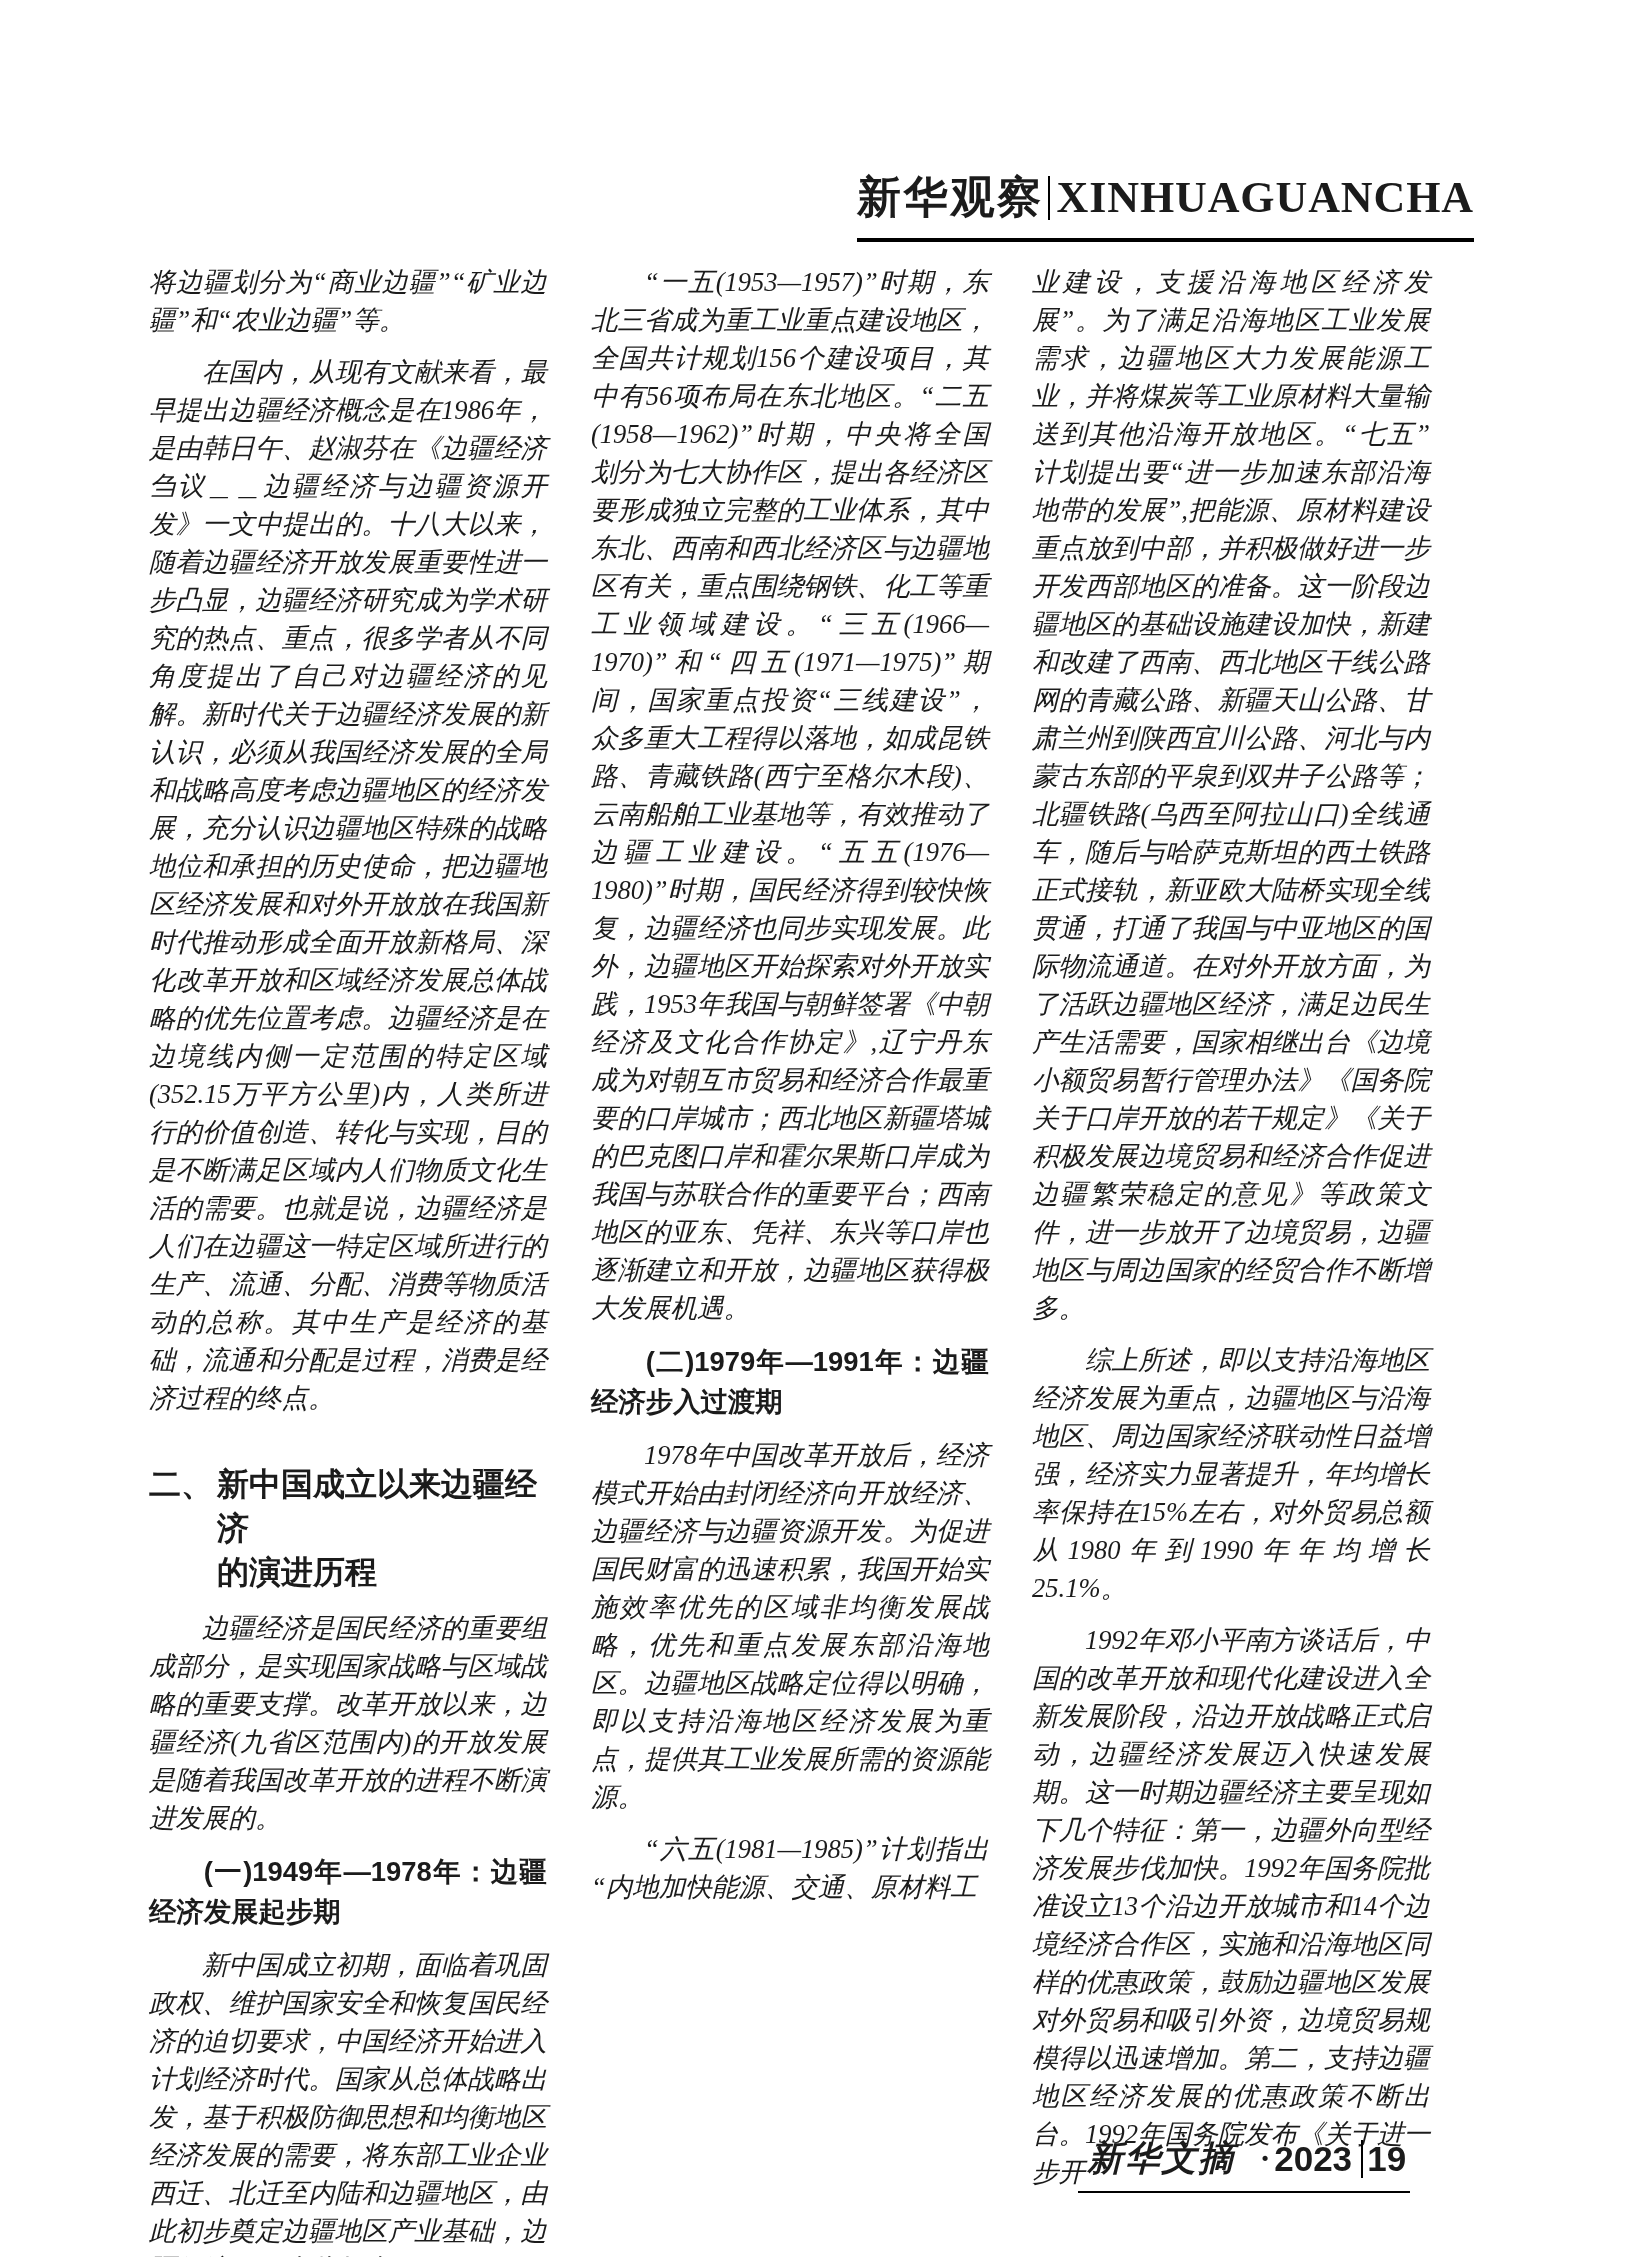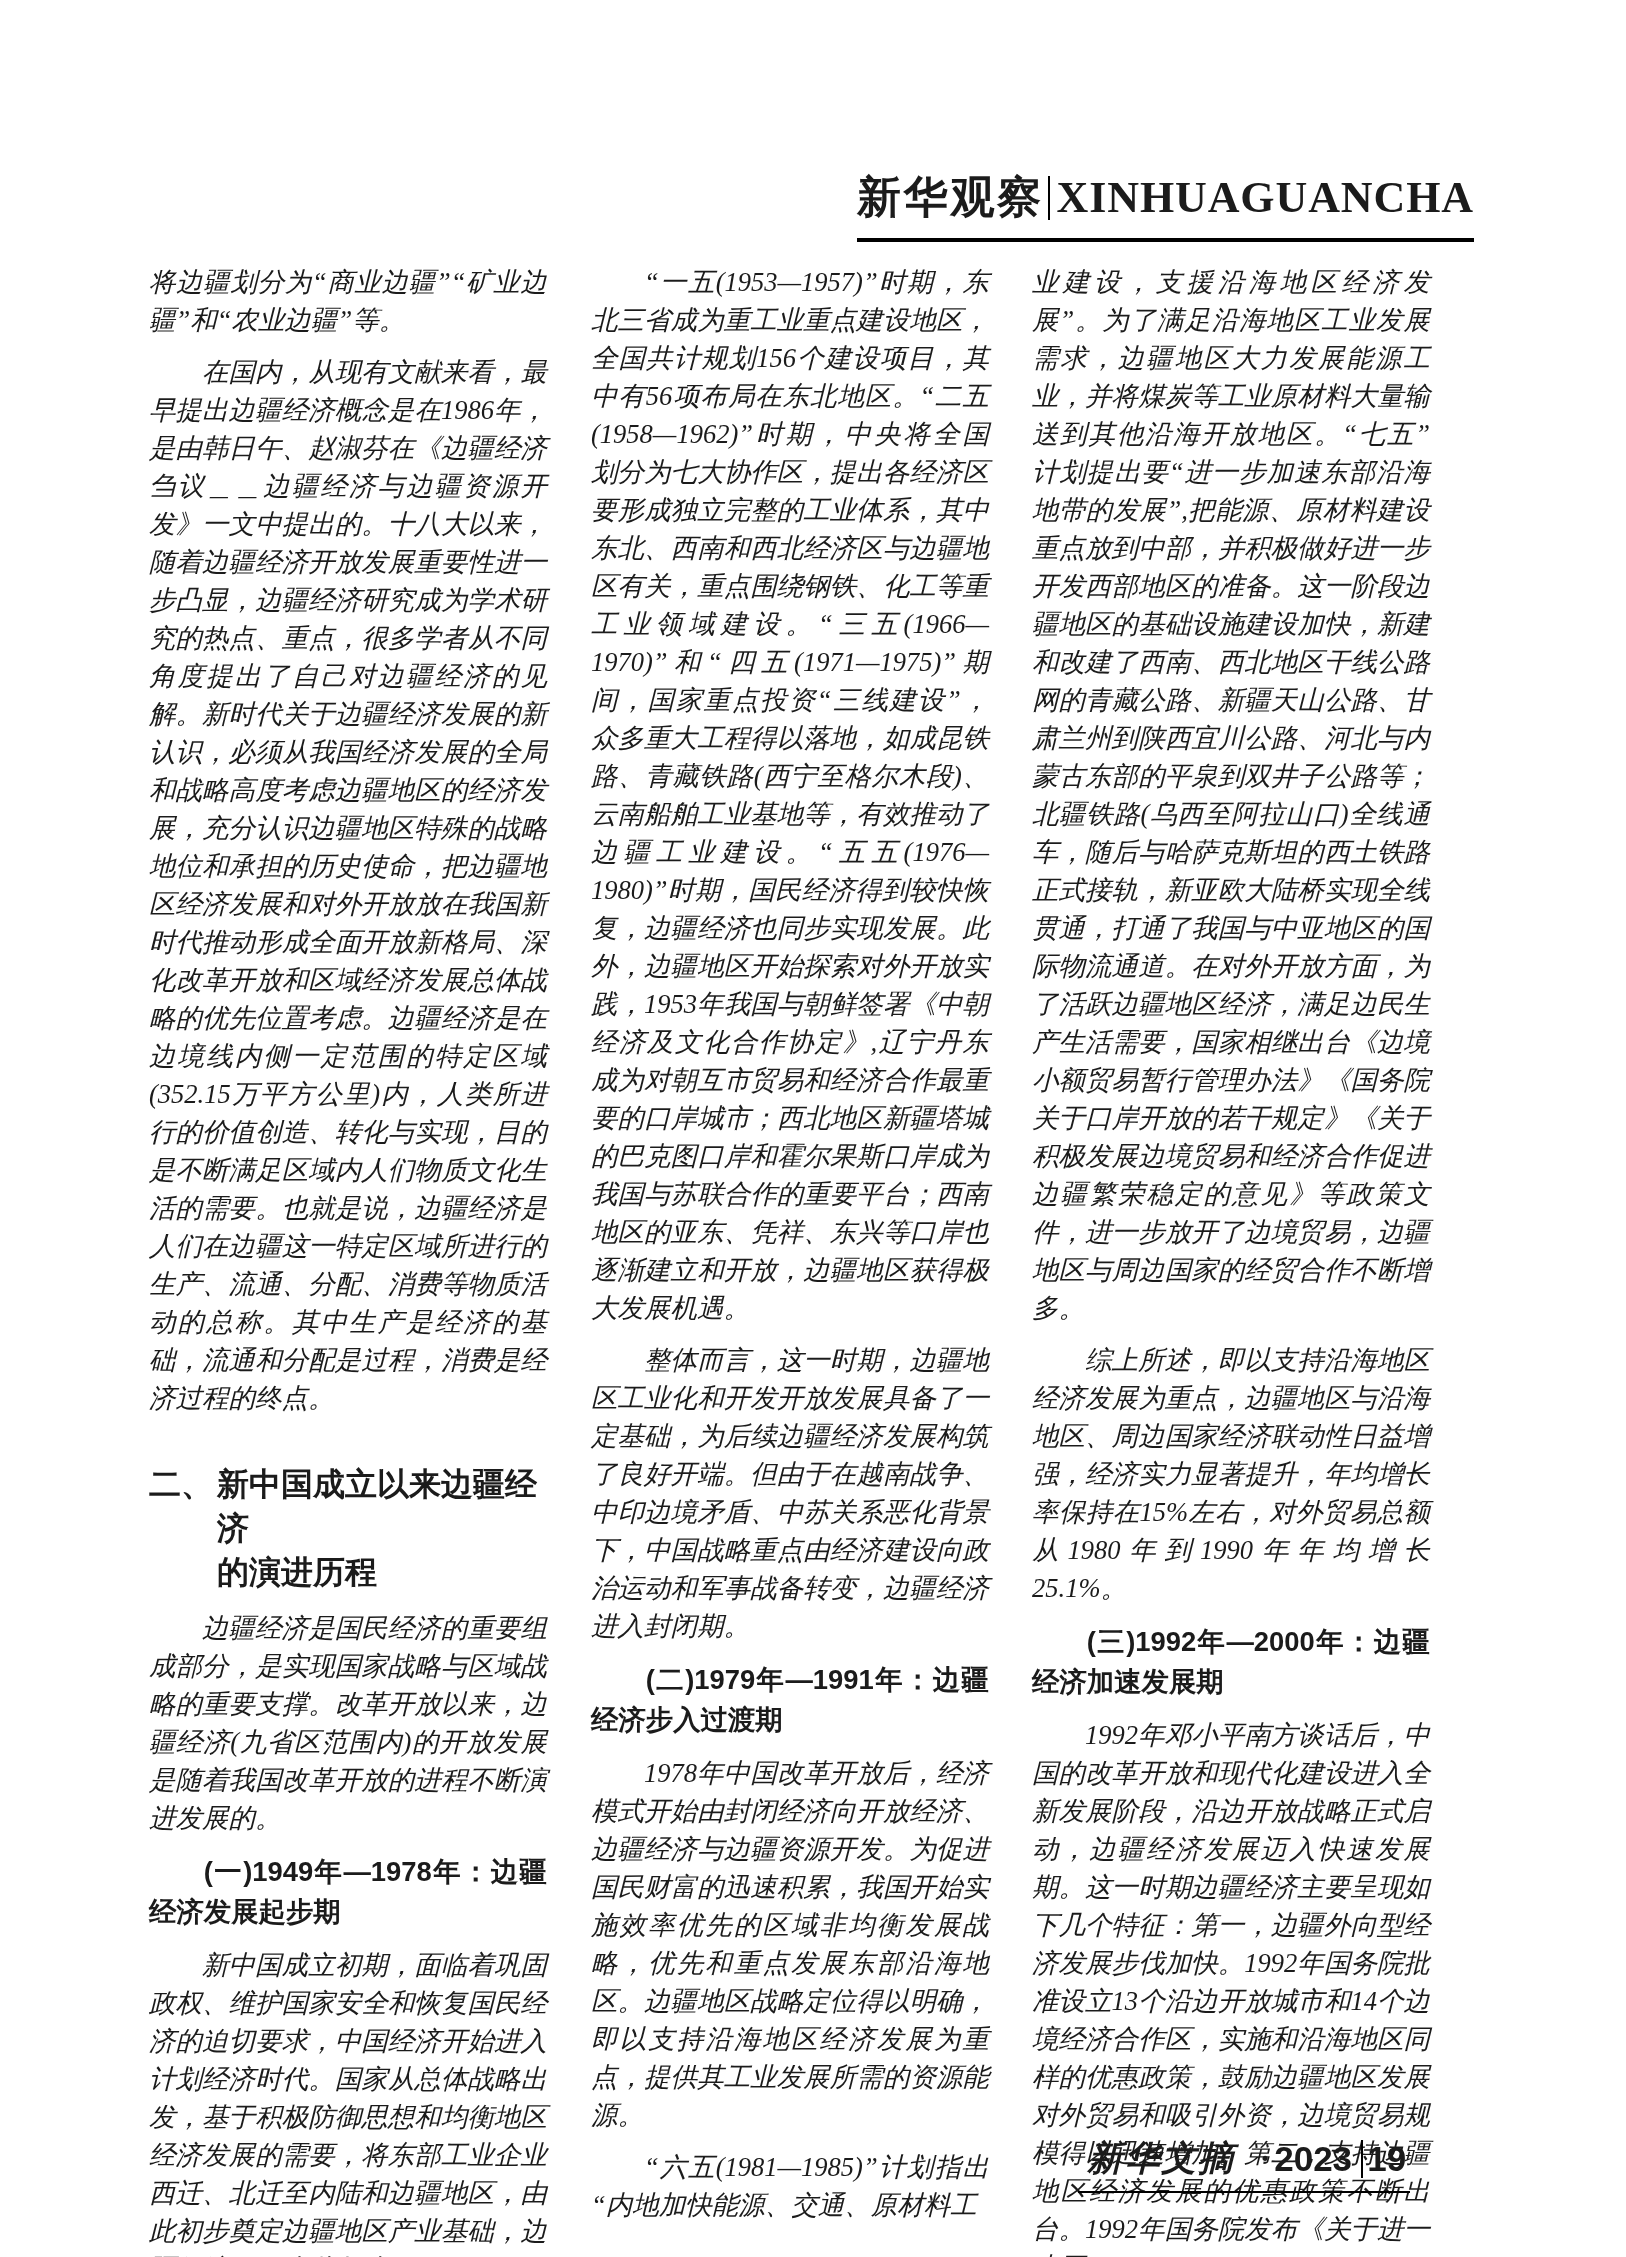--- a/index.html
+++ b/index.html
@@ -115,30 +115,28 @@
       <span class="h2text">新中国成立以来边疆经济
 的演进历程</span>
     </div>
     <p>边疆经济是国民经济的重要组成部分，是实现国家战略与区域战略的重要支撑。改革开放以来，边疆经济(九省区范围内)的开放发展是随着我国改革开放的进程不断演进发展的。</p>
     <div class="sec-h3">(一)1949年—1978年：边疆经济发展起步期</div>
     <p>新中国成立初期，面临着巩固政权、维护国家安全和恢复国民经济的迫切要求，中国经济开始进入计划经济时代。国家从总体战略出发，基于积极防御思想和均衡地区经济发展的需要，将东部工业企业西迁、北迁至内陆和边疆地区，由此初步奠定边疆地区产业基础，边疆经济发展由此起步。</p>
   </div>
 
   <div class="col col-2">
     <p>“一五(1953—1957)”时期，东北三省成为重工业重点建设地区，全国共计规划156个建设项目，其中有56项布局在东北地区。“二五(1958—1962)”时期，中央将全国划分为七大协作区，提出各经济区要形成独立完整的工业体系，其中东北、西南和西北经济区与边疆地区有关，重点围绕钢铁、化工等重工业领域建设。“三五(1966—1970)”和“四五(1971—1975)”期间，国家重点投资“三线建设”，众多重大工程得以落地，如成昆铁路、青藏铁路(西宁至格尔木段)、云南船舶工业基地等，有效推动了边疆工业建设。“五五(1976—1980)”时期，国民经济得到较快恢复，边疆经济也同步实现发展。此外，边疆地区开始探索对外开放实践，1953年我国与朝鲜签署《中朝经济及文化合作协定》,辽宁丹东成为对朝互市贸易和经济合作最重要的口岸城市；西北地区新疆塔城的巴克图口岸和霍尔果斯口岸成为我国与苏联合作的重要平台；西南地区的亚东、凭祥、东兴等口岸也逐渐建立和开放，边疆地区获得极大发展机遇。</p>
-    <p>整体而言，这一时期，边疆地区工业化和开发开放发展具备了一定基础，为后续边疆经济发展构筑了良好开端。但由于在越南战争、中印边境矛盾、中苏关系恶化背景下，中国战略重点由经济建设向政治运动和军事战备转变，边疆经济进入封闭期。</p>
     <div class="sec-h3">(二)1979年—1991年：边疆经济步入过渡期</div>
     <p>1978年中国改革开放后，经济模式开始由封闭经济向开放经济、边疆经济与边疆资源开发。为促进国民财富的迅速积累，我国开始实施效率优先的区域非均衡发展战略，优先和重点发展东部沿海地区。边疆地区战略定位得以明确，即以支持沿海地区经济发展为重点，提供其工业发展所需的资源能源。</p>
     <p>“六五(1981—1985)”计划指出“内地加快能源、交通、原材料工</p>
   </div>
 
   <div class="col col-3">
     <p class="cont">业建设，支援沿海地区经济发展”。为了满足沿海地区工业发展需求，边疆地区大力发展能源工业，并将煤炭等工业原材料大量输送到其他沿海开放地区。“七五”计划提出要“进一步加速东部沿海地带的发展”,把能源、原材料建设重点放到中部，并积极做好进一步开发西部地区的准备。这一阶段边疆地区的基础设施建设加快，新建和改建了西南、西北地区干线公路网的青藏公路、新疆天山公路、甘肃兰州到陕西宜川公路、河北与内蒙古东部的平泉到双井子公路等；北疆铁路(乌西至阿拉山口)全线通车，随后与哈萨克斯坦的西土铁路正式接轨，新亚欧大陆桥实现全线贯通，打通了我国与中亚地区的国际物流通道。在对外开放方面，为了活跃边疆地区经济，满足边民生产生活需要，国家相继出台《边境小额贸易暂行管理办法》《国务院关于口岸开放的若干规定》《关于积极发展边境贸易和经济合作促进边疆繁荣稳定的意见》等政策文件，进一步放开了边境贸易，边疆地区与周边国家的经贸合作不断增多。</p>
     <p>综上所述，即以支持沿海地区经济发展为重点，边疆地区与沿海地区、周边国家经济联动性日益增强，经济实力显著提升，年均增长率保持在15%左右，对外贸易总额从1980年到1990年年均增长25.1%。</p>
-    <div class="sec-h3">(三)1992年—2000年：边疆经济加速发展期</div>
     <p>1992年邓小平南方谈话后，中国的改革开放和现代化建设进入全新发展阶段，沿边开放战略正式启动，边疆经济发展迈入快速发展期。这一时期边疆经济主要呈现如下几个特征：第一，边疆外向型经济发展步伐加快。1992年国务院批准设立13个沿边开放城市和14个边境经济合作区，实施和沿海地区同样的优惠政策，鼓励边疆地区发展对外贸易和吸引外资，边境贸易规模得以迅速增加。第二，支持边疆地区经济发展的优惠政策不断出台。1992年国务院发布《关于进一步开</p>
   </div>
 
   <div class="footer">
     <span class="footer-journal">新华文摘</span>
     <span class="footer-dot">·</span>
     <span class="footer-year">2023</span>
     <span class="footer-bar"></span>
     <span class="footer-page">19</span>
   </div>

